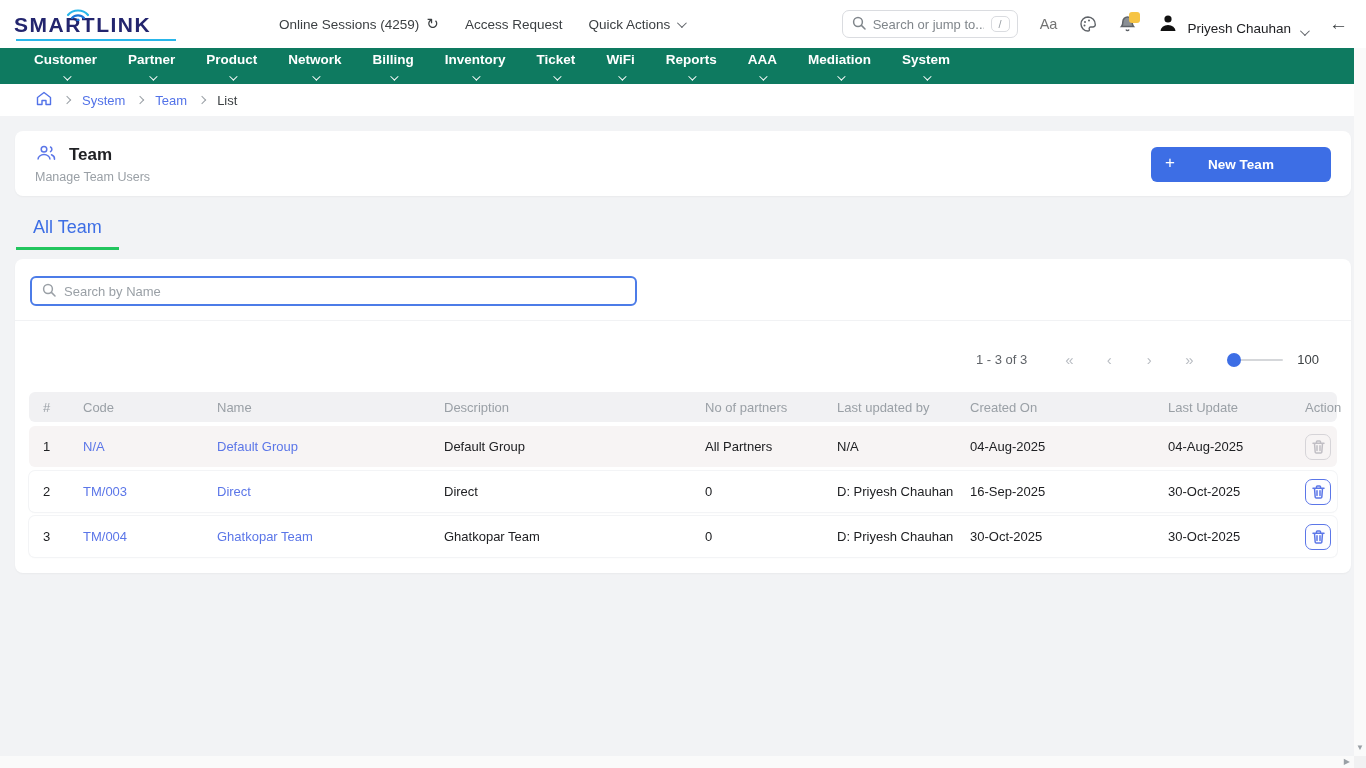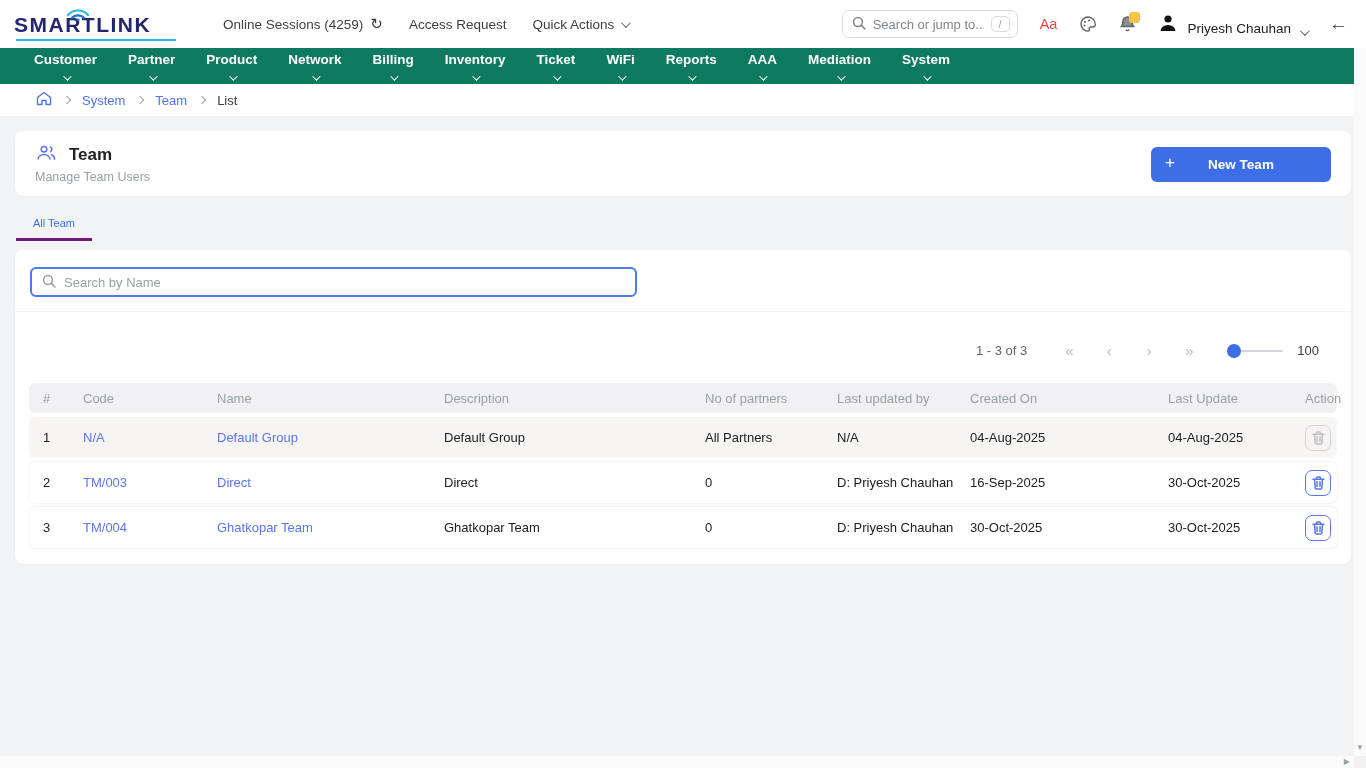--- a/index.html
+++ b/index.html
@@ -5,29 +5,29 @@
   * { margin:0; padding:0; box-sizing:border-box; }
   html,body { width:1366px; height:768px; overflow:hidden; }
   body { font-family:"Liberation Sans","DejaVu Sans",sans-serif; background:#f2f3f5; color:#202124; font-size:13px; }
 
   
   .topbar { height:48px; background:#ffffff; display:flex; align-items:center; padding:0 18px 0 14px; position:relative; z-index:5; }
   .logo { position:relative; width:176px; flex:0 0 auto; }
   .logo-text { font-size:21px; font-weight:bold; letter-spacing:1.5px; color:#23256e; line-height:1; }
   .logo-wifi { position:absolute; top:-9px; left:51px; }
   .logo-underline { position:absolute; left:2px; bottom:-6px; width:160px; height:2px; background:#29b6ea; }
-  .topbar-center { display:flex; align-items:center; gap:26px; margin-left:33px; color:#3c4043; font-size:13.5px; }
+  .topbar-center { display:flex; align-items:center; gap:26px; margin-left:89px; color:#3c4043; font-size:13.5px; }
   .top-item { display:flex; align-items:center; gap:7px; cursor:pointer; white-space:nowrap; }
   .refresh-glyph { font-size:15px; color:#3c4043; }
   .chev { width:7px; height:7px; border-right:1.8px solid #5f6368; border-bottom:1.8px solid #5f6368; transform:rotate(45deg) translateY(-2px); display:inline-block; }
   .topbar-right { margin-left:auto; display:flex; align-items:center; gap:22px; }
   .global-search { width:176px; height:28px; border:1px solid #dadce0; border-radius:7px; background:#fff; display:flex; align-items:center; padding:0 7px 0 9px; gap:7px; color:#80868b; font-size:13px; cursor:text; }
   .global-search .grow { flex:1; white-space:nowrap; overflow:hidden; }
   .key-hint { border:1px solid #dadce0; border-radius:5px; font-size:11px; padding:1px 7px; color:#9aa0a6; }
-  .aa-label { font-size:14.5px; color:#ef4444; cursor:pointer; }
+  .aa-label { font-size:14.5px; color:#737373; cursor:pointer; }
   .icon-btn { position:relative; cursor:pointer; display:flex; align-items:center; }
   .bell-badge { position:absolute; top:-3px; right:-4px; width:11px; height:11px; background:#f6c445; border-radius:3px; }
   .user-chip { display:flex; align-items:flex-end; gap:9px; cursor:pointer; }
   .user-name { font-size:13.5px; color:#202124; }
   .back-arrow { font-size:19px; color:#3c4043; cursor:pointer; }
 
   
   .mainnav { height:36px; background:#0e7a60; display:flex; align-items:center; padding-left:34px; gap:31px; }
   .nav-item { display:flex; align-items:center; gap:8px; color:#ffffff; font-size:13.5px; font-weight:600; cursor:pointer; white-space:nowrap;flex-direction:column; }
   .nav-item .chev { border-color:#ffffff; width:6px; height:6px; border-width:1.8px; }
@@ -41,21 +41,21 @@
   
   .main { padding:15px 15px 0; }
   .title-card { background:#fff; border-radius:8px; padding:13px 20px 12px; display:flex; justify-content:space-between; align-items:center; box-shadow:0 1px 2px rgba(0,0,0,.04); }
   .title-left .trow { display:flex; align-items:center; gap:12px; }
   .page-title { font-size:17px; font-weight:bold; color:#202124; }
   .page-subtitle { font-size:12.5px; color:#9aa0a6; margin-top:5px; }
   .new-btn { position:relative; width:180px; height:35px; background:#3d6ee5; border:none; border-radius:6px; color:#fff; font-size:13.5px; font-weight:bold; cursor:pointer; font-family:inherit; }
   .new-btn .plus { position:absolute; left:14px; top:6px; font-size:17px; font-weight:normal; }
 
   .tabs { margin-top:13px; padding-left:1px; }
-  .tab { display:inline-block; padding:8px 17px 9px; color:#3d6ee5; font-size:11px; border-bottom:3px solid #701a75; cursor:pointer; }
+  .tab { display:inline-block; padding:8px 17px 9px; color:#3d6ee5; font-size:18px; border-bottom:3px solid #22c55e; cursor:pointer; }
 
   .content-card { margin-top:9px; background:#fff; border-radius:8px; padding-bottom:16px; min-height:305px; box-shadow:0 1px 2px rgba(0,0,0,.04); }
   .search-section { padding:17px 15px 14px; border-bottom:1px solid #f1f2f4; }
   .name-search { width:607px; height:30px; border:2px solid #4c7ce8; border-radius:6px; display:flex; align-items:center; gap:8px; padding:0 10px; background:#fff; }
   .name-search input { border:none; outline:none; flex:1; font-size:13px; font-family:inherit; color:#202124; }
   .name-search input::placeholder { color:#9aa0a6; }
 
   .pagi-row { display:flex; justify-content:flex-end; align-items:center; padding:30px 32px 12px 0; }
   .pagi-text { font-size:13px; color:#5f6368; margin-right:22px; }
   .pagi-btn { width:40px; text-align:center; font-size:15px; color:#b8bcc2; cursor:pointer; user-select:none; }

